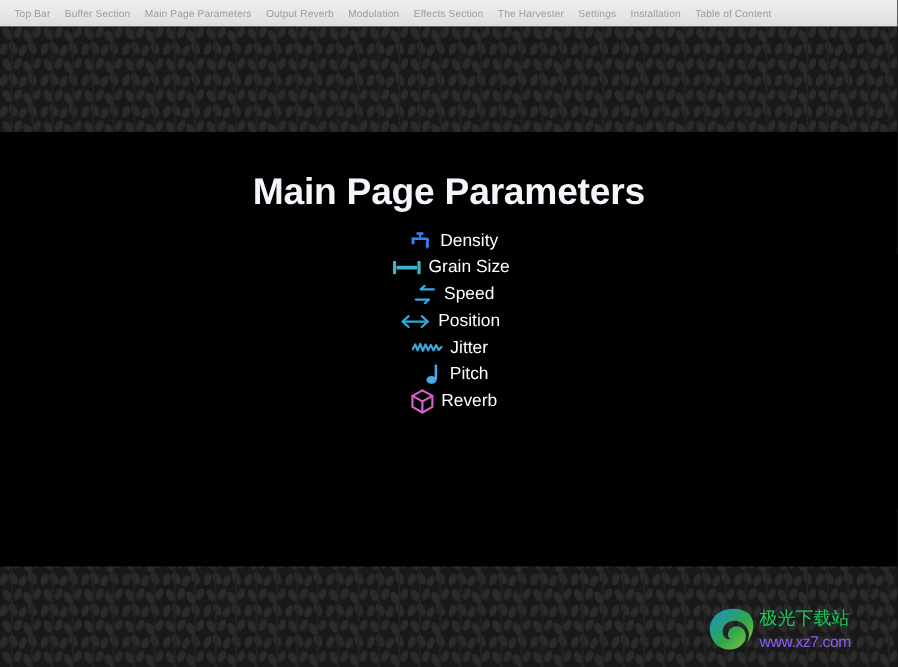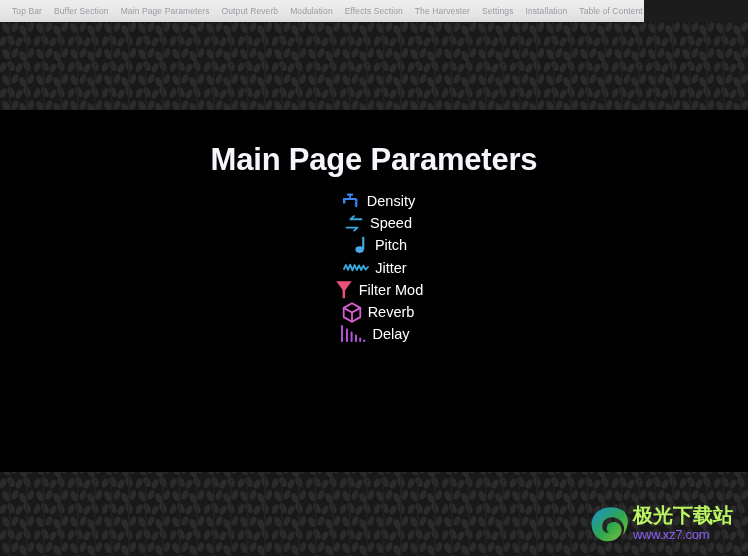--- a/index.html
+++ b/index.html
@@ -13,21 +13,21 @@
     background: #1c1c1c;
     font-family: "Liberation Sans", sans-serif;
     position: relative;
   }
 
   
   #nav-bar {
     position: absolute;
     top: 0;
     left: 0;
-    width: 644px;
+    width: 748px;
     height: 22px;
     background: linear-gradient(to bottom, #eeeeee 0%, #e6e6e6 60%, #dcdcdc 100%);
     display: flex;
     padding-left: 6px;
     box-sizing: border-box;
     z-index: 30;
     overflow: hidden;
   }
   .nav-item {
     color: #9a9aa2;
@@ -128,23 +128,23 @@
     height: 46px;
     flex: 0 0 auto;
   }
   #wm-text {
     display: flex;
     flex-direction: column;
     justify-content: center;
     margin-left: 1px;
   }
   #wm-cn {
-    font-size: 20px;
-    font-weight: bold;
-    color: #bef264;
+    font-size: 15px;
+    font-weight: normal;
+    color: #22c55e;
     letter-spacing: 0px;
     line-height: 21px;
     text-shadow: 0 0 1px #0b3b16;
   }
   #wm-url {
     font-size: 13px;
     color: #8b5cf6;
     line-height: 17px;
     letter-spacing: -0.3px;
   }
@@ -193,96 +193,94 @@
             <rect x="2" y="5" width="2.4" height="5.6" rx="0.5"></rect>
             <rect x="14" y="8.4" width="2.3" height="3.2"></rect>
             <path d="M13.2 11.4 h3.9 l-1.95 3.4 z"></path>
           </g>
         </svg>
       </span>
       <span class="param-label">Density</span>
     </div>
 
 
+    <div class="param-row">
+      <span class="param-icon">
+        <svg width="24" height="14" viewBox="0 0 24 14">
+          <g fill="#3fb6c8">
+            <rect x="0.5" y="1.5" width="2.6" height="11" rx="0.6"></rect>
+            <rect x="20.9" y="1.5" width="2.6" height="11" rx="0.6"></rect>
+            <rect x="3.4" y="5.4" width="17.2" height="3.2" rx="0.6"></rect>
+          </g>
+        </svg>
+      </span>
+      <span class="param-label">Grain Size</span>
+    </div>
 
     <div class="param-row">
       <span class="param-icon">
         <svg width="20" height="17" viewBox="0 0 20 17">
           <g stroke="#37a7dd" fill="none" stroke-width="1.9" stroke-linecap="round" stroke-linejoin="round">
             <path d="M17.5 4.2 H6.5 L9.8 1.2"></path>
             <path d="M2.5 12.6 H13.5 L10.2 15.6"></path>
           </g>
         </svg>
       </span>
       <span class="param-label">Speed</span>
     </div>
 
+    <div class="param-row">
+      <span class="param-icon">
+        <svg width="26" height="14" viewBox="0 0 26 14">
+          <g stroke="#2ea8d8" fill="none" stroke-width="1.9" stroke-linecap="round" stroke-linejoin="round">
+            <line x1="3.5" y1="7" x2="22.5" y2="7"></line>
+            <polyline points="7.5,2.5 2.5,7 7.5,11.5"></polyline>
+            <polyline points="18.5,2.5 23.5,7 18.5,11.5"></polyline>
+          </g>
+        </svg>
+      </span>
+      <span class="param-label">Position</span>
+    </div>
+
+    <div class="param-row">
+      <span class="param-icon">
+        <svg width="26" height="12" viewBox="0 0 26 12">
+          <path d="M1 7 L3 3 L5 8 L7.2 2.6 L9.4 8.4 L11.6 3 L13.8 8 L16 3.4 L18.2 8 L20.4 3.6 L22.6 7.6 L25 5" stroke="#3aa9e0" fill="none" stroke-width="1.8" stroke-linecap="round" stroke-linejoin="round"></path>
+        </svg>
+      </span>
+      <span class="param-label">Jitter</span>
+    </div>
 
     <div class="param-row">
       <span class="param-icon">
         <svg width="14" height="18" viewBox="0 0 14 18">
           <g fill="#4aa8e8">
             <rect x="7.2" y="0.8" width="2.1" height="12.6" rx="0.8"></rect>
             <ellipse cx="4.6" cy="13.6" rx="4.2" ry="3.3"></ellipse>
           </g>
         </svg>
       </span>
       <span class="param-label">Pitch</span>
     </div>
 
-    <div class="param-row">
-      <span class="param-icon">
-        <svg width="26" height="12" viewBox="0 0 26 12">
-          <path d="M1 7 L3 3 L5 8 L7.2 2.6 L9.4 8.4 L11.6 3 L13.8 8 L16 3.4 L18.2 8 L20.4 3.6 L22.6 7.6 L25 5" stroke="#3aa9e0" fill="none" stroke-width="1.8" stroke-linecap="round" stroke-linejoin="round"></path>
-        </svg>
-      </span>
-      <span class="param-label">Jitter</span>
-    </div>
-
-
-    <div class="param-row">
-      <span class="param-icon">
-        <svg width="18" height="19" viewBox="0 0 18 19">
-          <g fill="#e8527a">
-            <path d="M1.2 1.2 h15.6 l-6.1 8.2 v0.6 h-3.4 v-0.6 z"></path>
-            <rect x="7.6" y="9.6" width="2.5" height="8.6" rx="0.6"></rect>
-          </g>
-        </svg>
-      </span>
-      <span class="param-label">Filter Mod</span>
-    </div>
+
 
     <div class="param-row">
       <span class="param-icon">
         <svg width="20" height="21" viewBox="0 0 20 21">
           <g stroke="#d95fd0" fill="none" stroke-width="1.8" stroke-linejoin="round" stroke-linecap="round">
             <path d="M10 1.3 L18.3 5.9 V15.1 L10 19.7 L1.7 15.1 V5.9 Z"></path>
             <path d="M1.7 5.9 L10 10.5 L18.3 5.9"></path>
             <line x1="10" y1="10.5" x2="10" y2="19.7"></line>
           </g>
         </svg>
       </span>
       <span class="param-label">Reverb</span>
     </div>
 
-    <div class="param-row">
-      <span class="param-icon">
-        <svg width="26" height="18" viewBox="0 0 26 18">
-          <g fill="#b052d8">
-            <rect x="1" y="0" width="2.0" height="17" rx="0.8"></rect>
-            <rect x="6" y="3.4" width="2.0" height="13.6" rx="0.8"></rect>
-            <rect x="10.6" y="6.6" width="2.0" height="10.4" rx="0.8"></rect>
-            <rect x="15" y="9.6" width="2.0" height="7.4" rx="0.8"></rect>
-            <rect x="19.2" y="12.4" width="2.0" height="4.6" rx="0.8"></rect>
-            <rect x="23.2" y="14.4" width="1.9" height="2.6" rx="0.8"></rect>
-          </g>
-        </svg>
-      </span>
-      <span class="param-label">Delay</span>
-    </div>
 
   </div>
 </div>
 
 <div id="nav-bar">
   <span class="nav-item">Top Bar</span>
   <span class="nav-item">Buffer Section</span>
   <span class="nav-item">Main Page Parameters</span>
   <span class="nav-item">Output Reverb</span>
   <span class="nav-item">Modulation</span>

